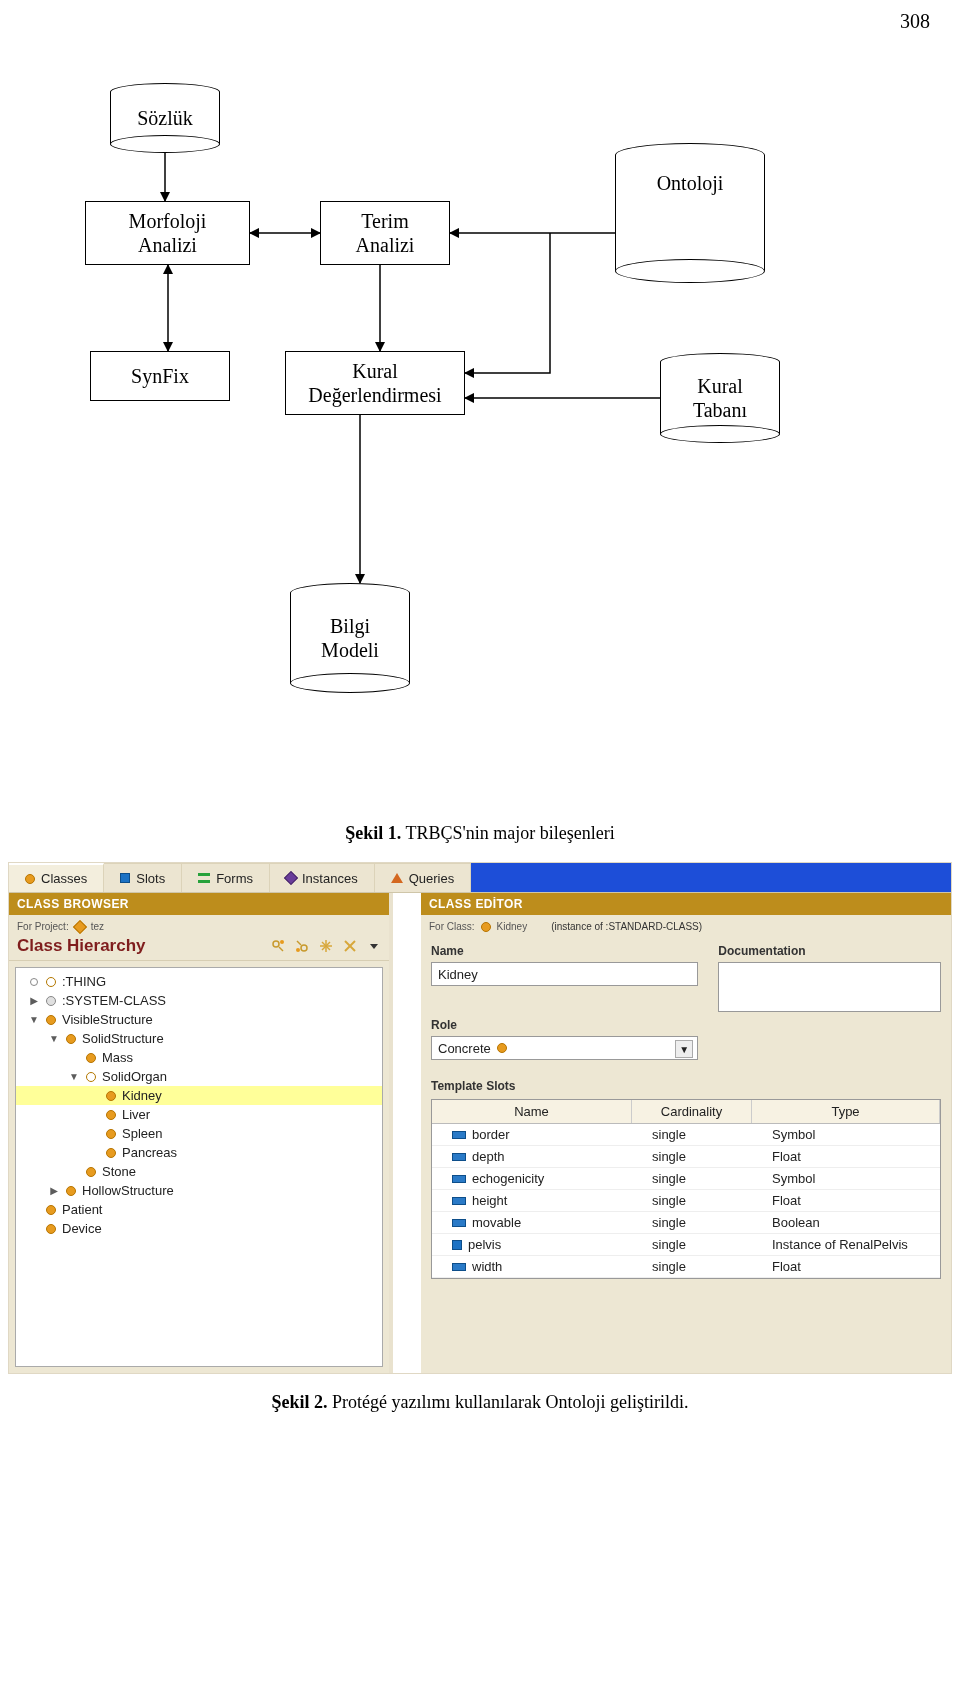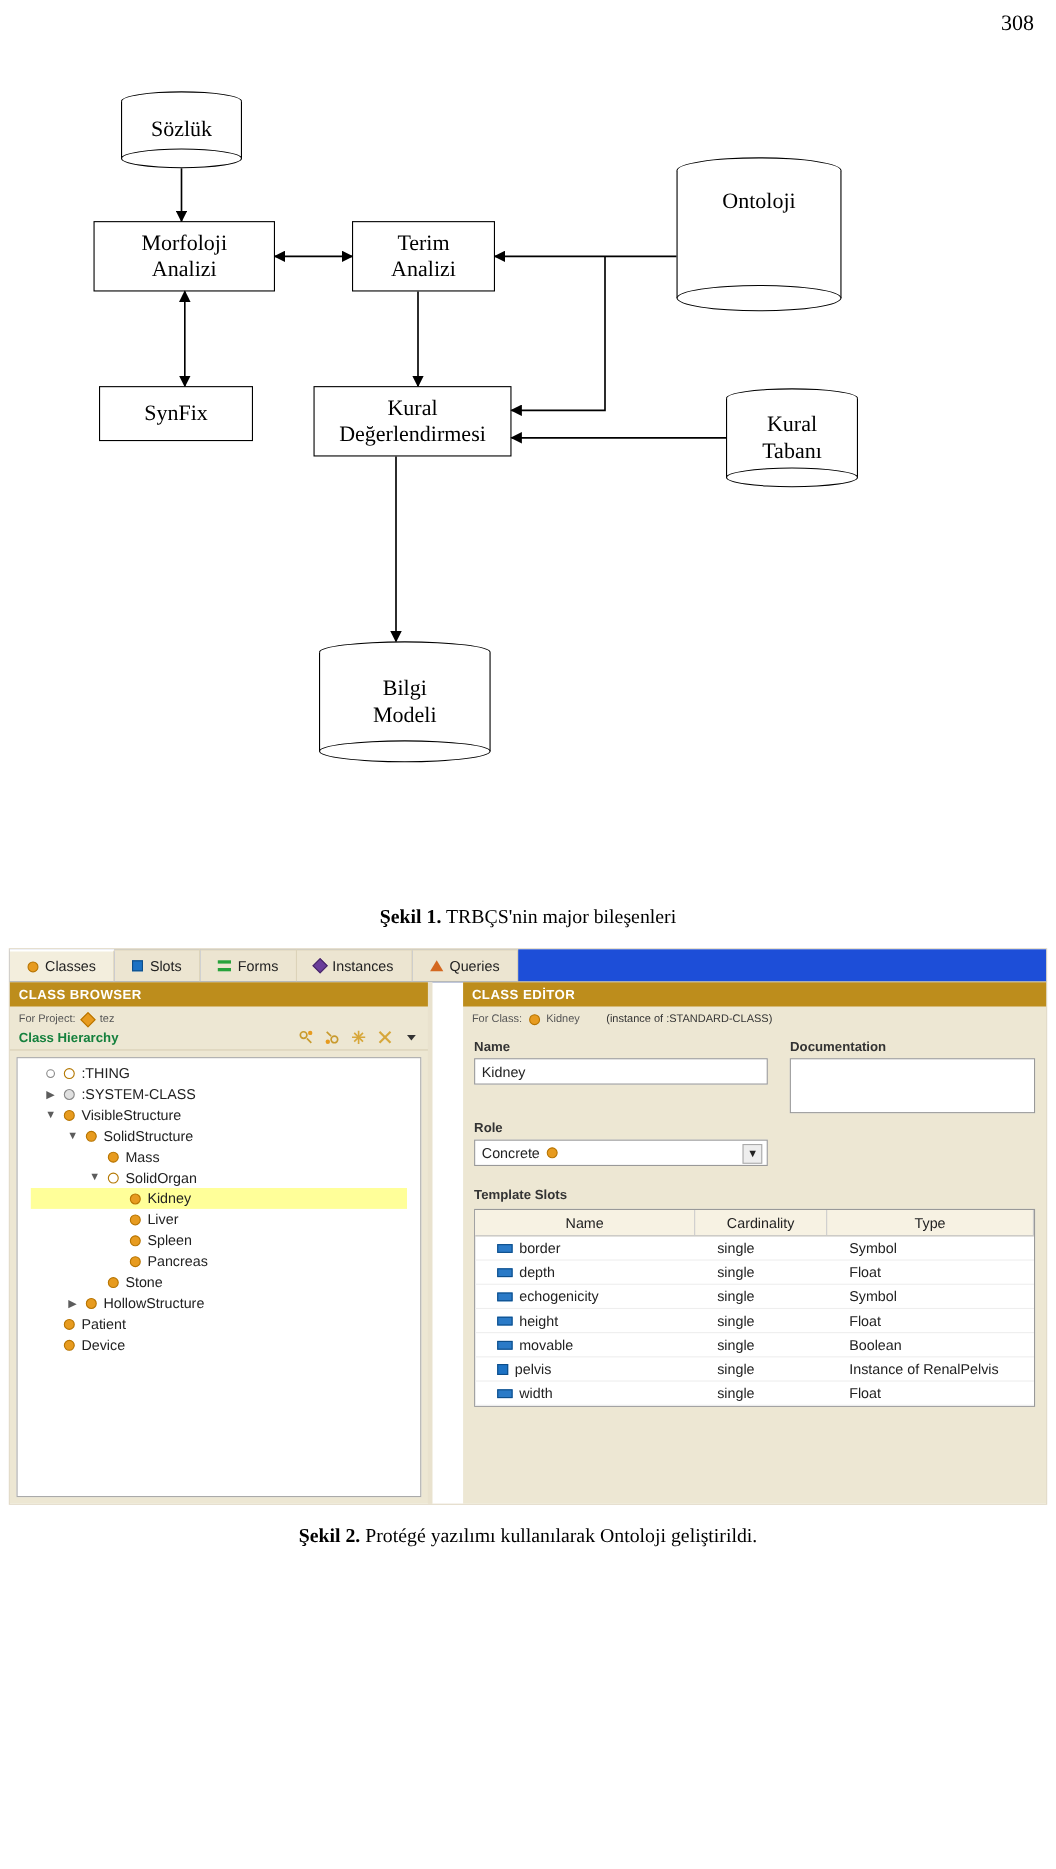--- a/index.html
+++ b/index.html
@@ -5,21 +5,21 @@
   * { box-sizing: border-box; }
   body {
     margin: 0;
     font-family: "Times New Roman", serif;
     background: #fff;
     width: 960px;
   }
   .page-number {
     text-align: right;
     font-size: 20px;
-    padding: 10px 20px 0 0;
+    padding: 10px 30px 0 0;
   }
 
   
   .diagram {
     position: relative;
     width: 960px;
     height: 780px;
   }
   .box {
     position: absolute;
@@ -143,33 +143,33 @@
   }
   .subhead .lbl { color: #555; }
   .toolbar {
     display: flex;
     align-items: center;
     justify-content: space-between;
     padding: 2px 8px 4px 8px;
     border-bottom: 1px solid #d7ceb3;
   }
   .toolbar .title {
-    font-size: 12px;
-    color: #15803d;
+    font-size: 17px;
+    color: #7f1d1d;
     font-weight: bold;
   }
   .toolbar .icons { display: flex; gap: 10px; align-items: center; color: #c89a2d; }
   .ico { width: 14px; height: 14px; display: inline-block; }
   .ico svg { width: 100%; height: 100%; display: block; }
 
   .tree {
     background: #fff;
     border: 1px solid #aaa;
     margin: 6px;
-    padding: 4px 12px;
+    padding: 4px 0;
     min-height: 400px;
   }
   .node {
     display: flex;
     align-items: center;
     gap: 6px;
     padding: 2px 6px;
     font-size: 13px;
     white-space: nowrap;
   }
@@ -278,21 +278,21 @@
     <div class="bot" style="height:24px; bottom:0;"></div>
   </div>
 
   <div class="cyl" style="left:660px; top:320px; width:120px; height:90px;">
     <div class="top" style="height:18px; top:0;"></div>
     <div class="body" style="top:9px; bottom:9px; white-space:pre-line;"><span>Kural
 Tabanı</span></div>
     <div class="bot" style="height:18px; bottom:0;"></div>
   </div>
 
-  <div class="cyl" style="left:290px; top:550px; width:156px; height:110px;">
+  <div class="cyl" style="left:290px; top:550px; width:120px; height:110px;">
     <div class="top" style="height:20px; top:0;"></div>
     <div class="body" style="top:10px; bottom:10px; white-space:pre-line;"><span>Bilgi
 Modeli</span></div>
     <div class="bot" style="height:20px; bottom:0;"></div>
   </div>
 
   <div class="box" style="left:85px; top:168px; width:165px; height:64px; white-space:pre-line;"><span>Morfoloji
 Analizi</span></div>
   <div class="box" style="left:320px; top:168px; width:130px; height:64px; white-space:pre-line;"><span>Terim
 Analizi</span></div>

